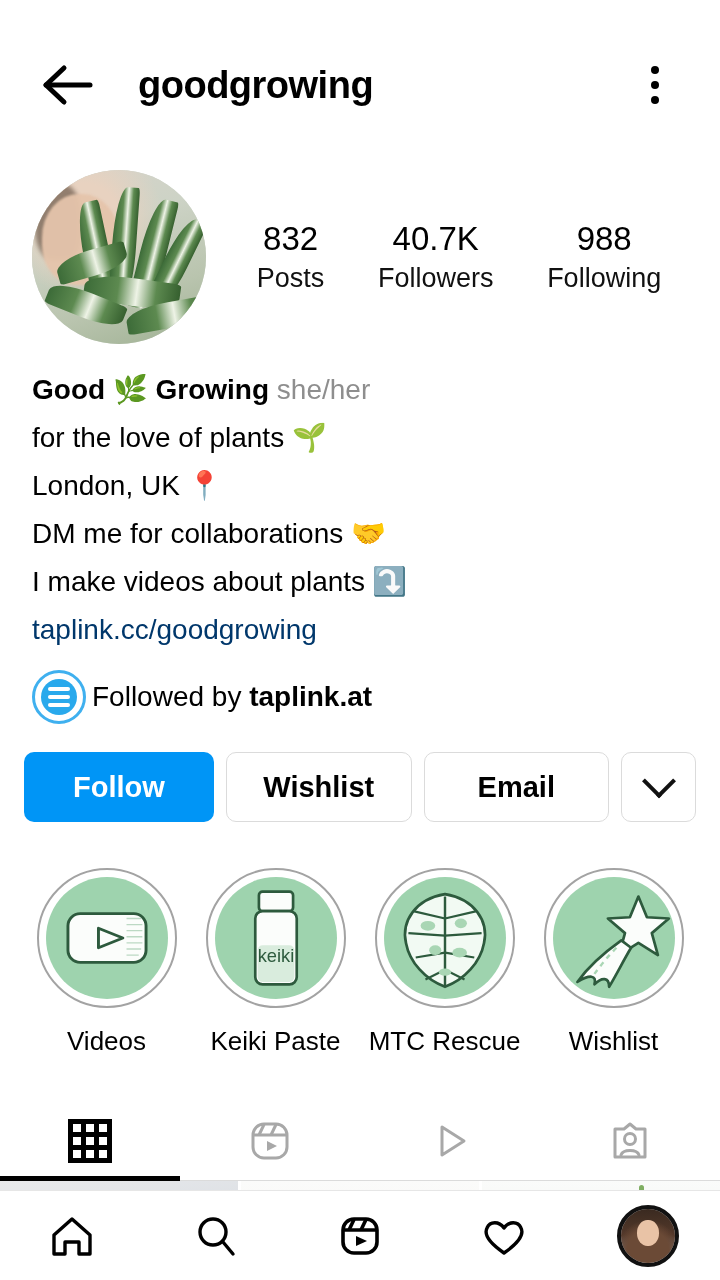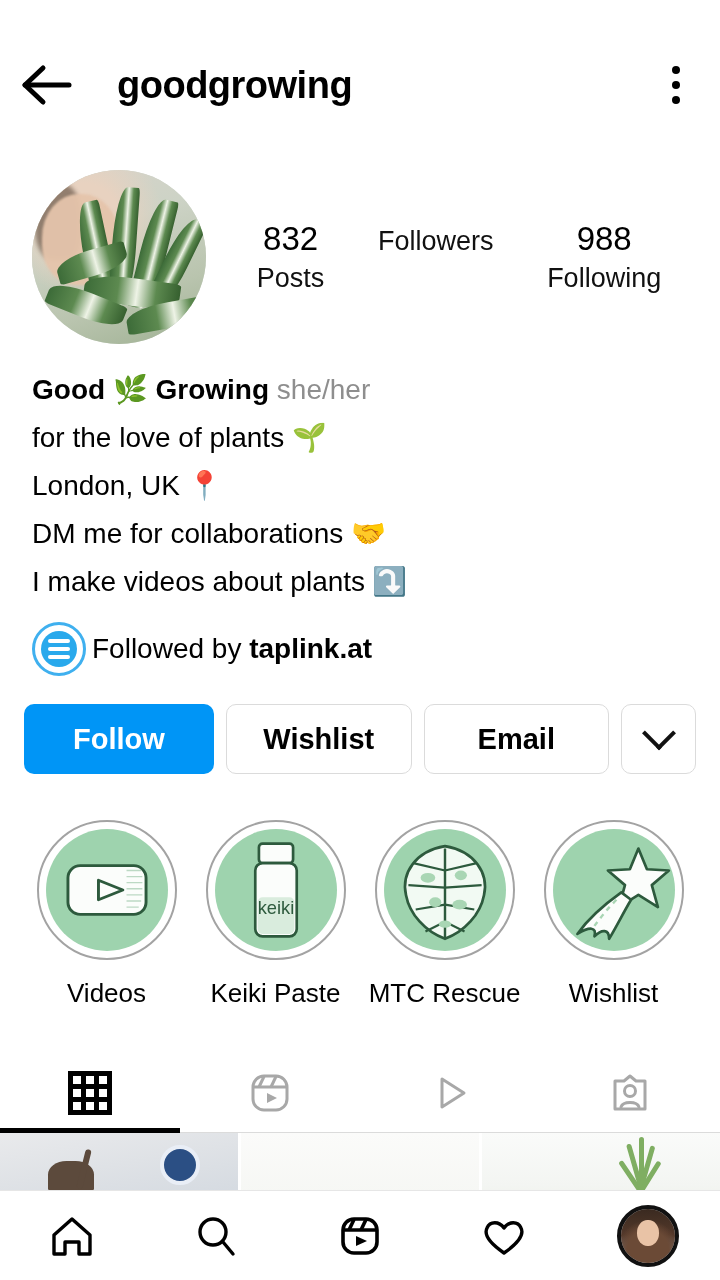--- a/index.html
+++ b/index.html
@@ -8,21 +8,21 @@
     background: #ffffff;
     font-family: "Liberation Sans", sans-serif;
     color: #000000;
     overflow: hidden;
   }
   .screen { position: relative; width: 720px; height: 1280px; background:#fff; }
 
   
   .header {
     height: 150px; display: flex; align-items: center;
-    padding: 0 19px; padding-top: 20px;
+    padding: 0 40px; padding-top: 20px;
   }
   .back-btn { width: 56px; height: 56px; display:flex; align-items:center; justify-content:center; }
   .title {
     font-size: 38px; font-weight: bold; letter-spacing: -0.5px;
     margin-left: 42px; flex: 1;
   }
   .menu-btn { width: 50px; height: 56px; display:flex; flex-direction:column;
     align-items:center; justify-content:center; gap:7px; }
   .menu-btn i { display:block; width:8px; height:8px; border-radius:50%; background:#000; }
 
@@ -159,40 +159,42 @@
         <div class="leaf v" style="left:8%;top:70%;width:80px;height:26px;transform:rotate(22deg);border-radius:50% 8% 50% 8%;"></div>
         <div class="leaf v" style="left:54%;top:76%;width:88px;height:26px;transform:rotate(-10deg);border-radius:50% 8% 50% 8%;"></div>
       </div>
     </div>
     <div class="stats">
       <div class="stat">
         <div class="num">832</div>
         <div class="lbl">Posts</div>
       </div>
       <div class="stat">
+        <div class="num">40.7K</div>
         <div class="lbl">Followers</div>
       </div>
       <div class="stat">
         <div class="num">988</div>
         <div class="lbl">Following</div>
       </div>
     </div>
   </div>
 
   <div class="bio">
     <div class="line">
       <span class="name">Good</span>
       <span class="name">🌿</span>
       <span class="name">Growing</span>
       <span class="pronoun">she/her</span>
     </div>
     <div class="line">for the love of plants 🌱</div>
     <div class="line">London, UK 📍</div>
     <div class="line">DM me for collaborations 🤝</div>
     <div class="line">I make videos about plants ⤵️</div>
+    <div class="line link">taplink.cc/goodgrowing</div>
   </div>
 
   <div class="followed">
     <div class="tl-avatar">
       <div class="tl-inner">
           <b></b>
           <b></b>
           <b></b>
         </div>
     </div>

